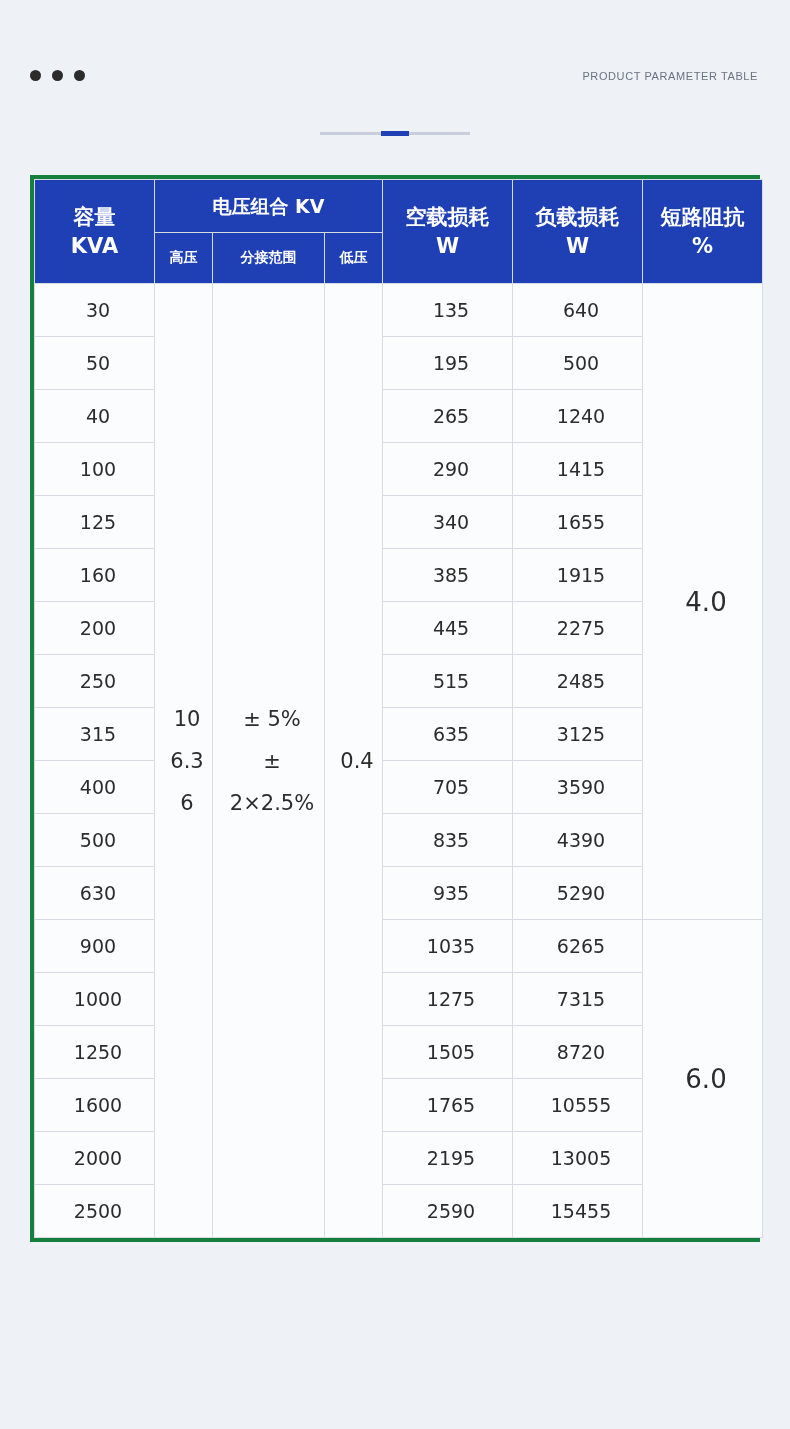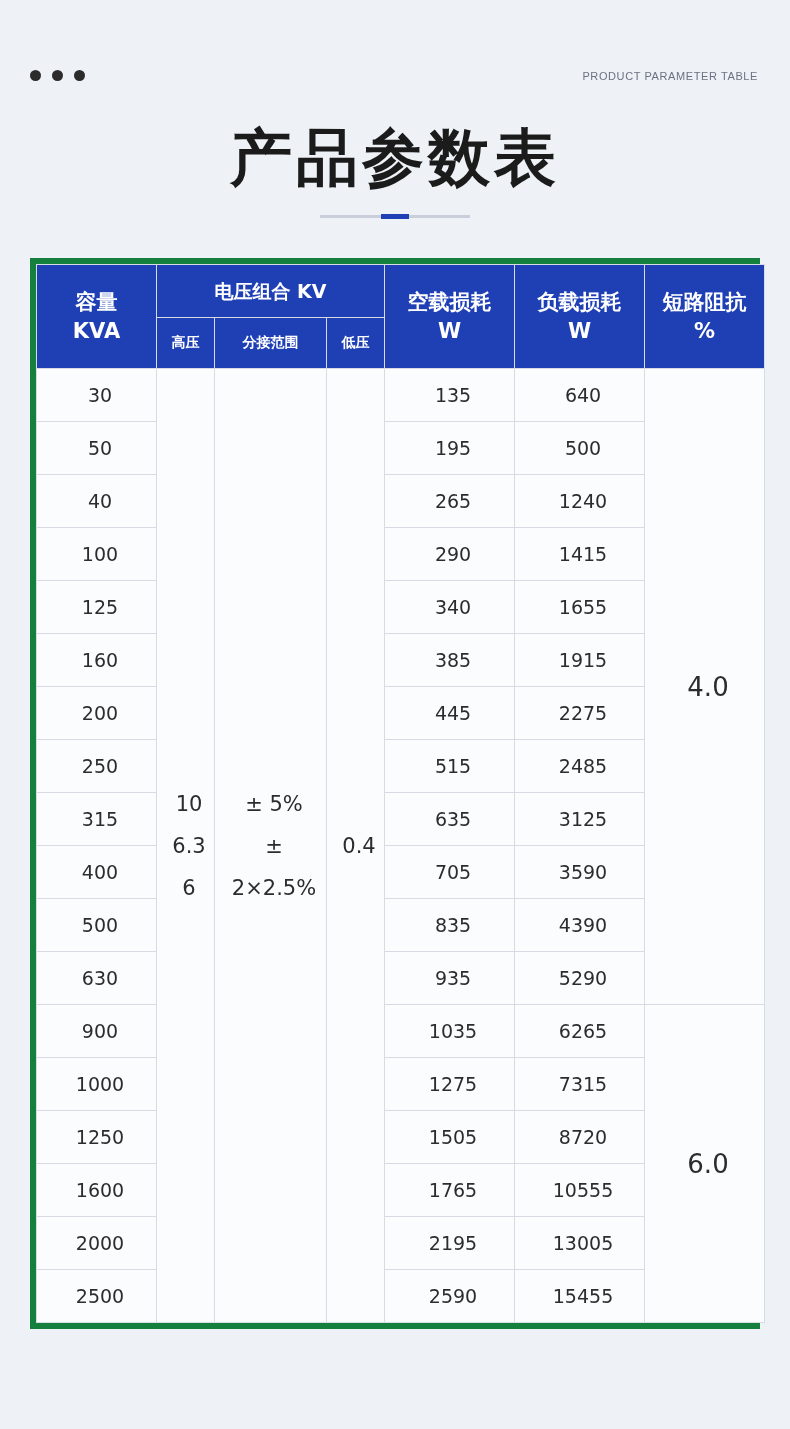--- a/index.html
+++ b/index.html
@@ -77,21 +77,21 @@
     top: -1px;
     width: 28px;
     height: 5px;
     background: #1f3fb5;
   }
 
   
   .table-wrap {
     margin: 40px 30px 0 30px;
     background: #fff;
-    border: 6px solid #15803d;
+    border: 4px solid #15803d;
     box-sizing: border-box;
   }
   table.params {
     border-collapse: collapse;
     width: 100%;
     table-layout: fixed;
   }
   table.params th,
   table.params td {
     border: 1px solid #d7dbe3;
@@ -159,21 +159,20 @@
   <div class="header">
     <div class="dots">
       <span class="dot"></span>
       <span class="dot"></span>
       <span class="dot"></span>
     </div>
     <div class="eyebrow">PRODUCT PARAMETER TABLE</div>
   </div>
 
   <div class="title-wrap">
-    <div class="title">产品参数表</div>
     <div class="divider">
       <span class="accent"></span>
     </div>
   </div>
 
   <div class="table-wrap">
     <table class="params">
       <colgroup>
         <col class="c-cap">
         <col class="c-hv">

